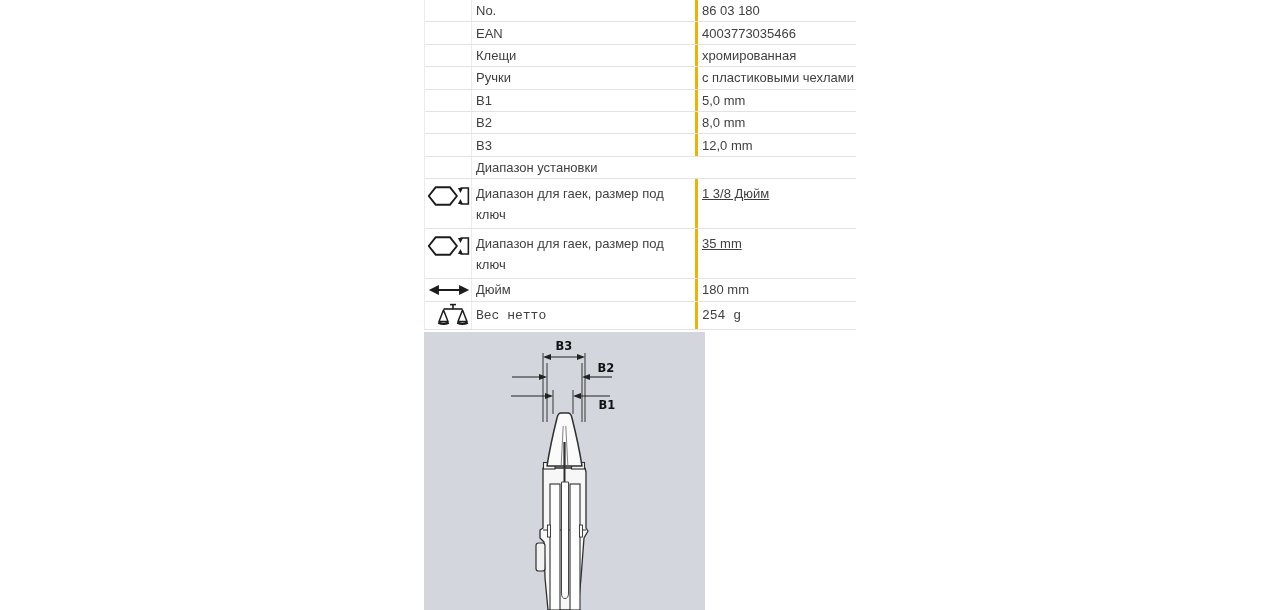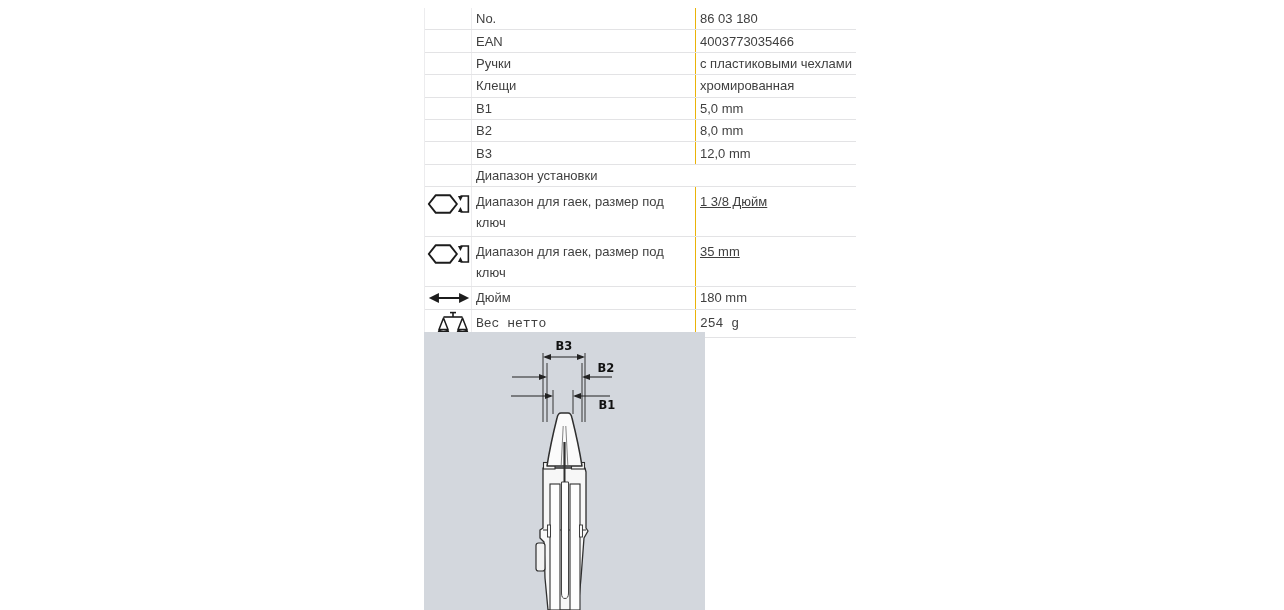--- a/index.html
+++ b/index.html
@@ -1,29 +1,29 @@
 <!DOCTYPE html>
 <html><head>
 <meta charset="utf-8">
 <style>
   html,body{margin:0;padding:0;background:#fff;}
   body{width:1284px;height:610px;font-family:"Liberation Sans",sans-serif;}
   .stage{position:relative;width:1284px;height:610px;overflow:hidden;background:#ffffff;}
 
   
-  .spec-table{position:absolute;left:424px;top:8px;width:431px;border-left:1px solid #ececee;}
+  .spec-table{position:absolute;left:424px;top:0;width:431px;border-left:1px solid #ececee;}
   .trow{display:flex;height:22.4px;border-bottom:1px solid #e3e3e5;box-sizing:border-box;
         color:#3f3f3f;font-size:13px;}
   .trow.tall{height:50px;}
   .trow.last{height:28.8px;font-family:Liberation Mono, monospace;}
   .cell{box-sizing:border-box;}
   .icon-cell{width:46px;display:flex;align-items:center;padding-left:2px;flex:none;overflow:visible;}
   .label-cell{width:224px;flex:none;border-left:1px solid #ececee;padding:0 4px;
               display:flex;align-items:center;line-height:21px;}
-  .value-cell{width:161px;flex:none;border-left:1px solid #eab308;padding:0 4px;
+  .value-cell{width:161px;flex:none;border-left:3px solid #eab308;padding:0 4px;
               display:flex;align-items:center;line-height:21px;white-space:nowrap;overflow:hidden;}
   .tall .label-cell,.tall .value-cell{align-items:flex-start;padding-top:4px;white-space:normal;}
   .tall .value-cell{white-space:nowrap;text-decoration:underline;}
   .tall .icon-cell{align-items:flex-start;padding-top:3px;}
 
   
   .diagram-panel{position:absolute;left:424px;top:332px;width:281px;height:278px;background:#d3d7dd;}
   .diagram-panel svg{display:block;}
 </style>
 </head>
@@ -39,28 +39,28 @@
     </div>
 
     <div class="trow">
       <div class="cell icon-cell"></div>
       <div class="cell label-cell">EAN</div>
       <div class="cell value-cell">4003773035466</div>
     </div>
 
     <div class="trow">
       <div class="cell icon-cell"></div>
-      <div class="cell label-cell">Ручки</div>
-      <div class="cell value-cell">с пластиковыми чехлами</div>
+      <div class="cell label-cell">Клещи</div>
+      <div class="cell value-cell">хромированная</div>
     </div>
 
     <div class="trow">
       <div class="cell icon-cell"></div>
-      <div class="cell label-cell">Клещи</div>
-      <div class="cell value-cell">хромированная</div>
+      <div class="cell label-cell">Ручки</div>
+      <div class="cell value-cell">с пластиковыми чехлами</div>
     </div>
 
     <div class="trow">
       <div class="cell icon-cell"></div>
       <div class="cell label-cell">B1</div>
       <div class="cell value-cell">5,0 mm</div>
     </div>
 
     <div class="trow">
       <div class="cell icon-cell"></div>

